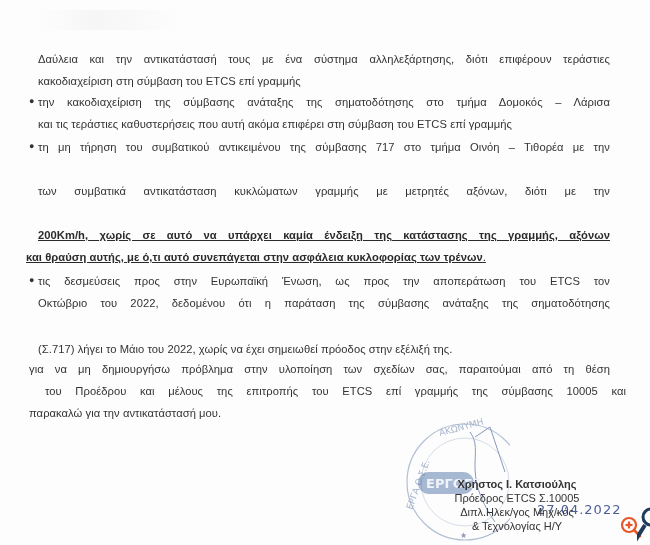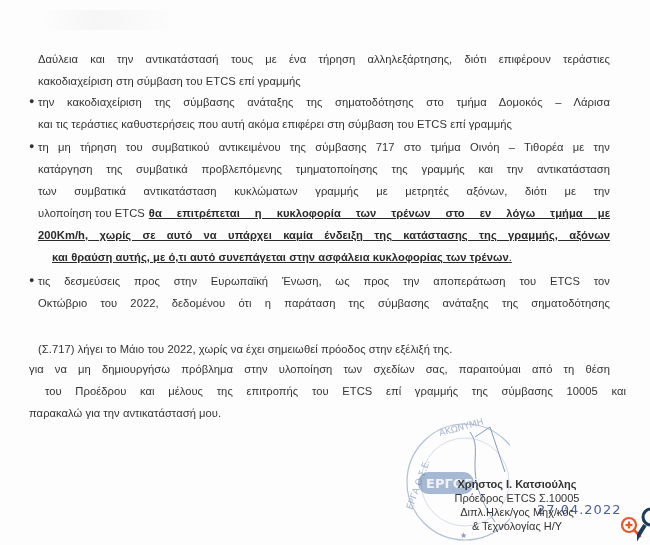--- a/index.html
+++ b/index.html
@@ -43,37 +43,32 @@
   .corner-icon {
     position:absolute; left:637px; top:505px; width:20px; height:40px;
   }
 </style>
 </head>
 <body>
 
 <div class="page">
   <div class="faint-header"></div>
 
-  <div class="line justify" style="left:38px; top:52px; width:572px;">Δαύλεια και την αντικατάστασή τους με ένα τήρηση αλληλεξάρτησης, διότι επιφέρουν τεράστιες</div>
+  <div class="line justify" style="left:38px; top:52px; width:572px;">Δαύλεια και την αντικατάστασή τους με ένα σύστημα αλληλεξάρτησης, διότι επιφέρουν τεράστιες</div>
   <div class="line" style="left:38px; top:74px;">κακοδιαχείριση στη σύμβαση του ETCS επί γραμμής</div>
 
   <span class="bullet" style="left:29px; top:96px;">●</span>
   <div class="line justify" style="left:38px; top:95px; width:572px;">την κακοδιαχείριση της σύμβασης ανάταξης της σηματοδότησης στο τμήμα Δομοκός – Λάρισα</div>
   <div class="line" style="left:38px; top:117px;">και τις τεράστιες καθυστερήσεις που αυτή ακόμα επιφέρει στη σύμβαση του ETCS επί γραμμής</div>
 
   <span class="bullet" style="left:29px; top:141px;">●</span>
   <div class="line justify" style="left:38px; top:140px; width:572px;">τη μη τήρηση του συμβατικού αντικειμένου της σύμβασης 717 στο τμήμα Οινόη – Τιθορέα με την</div>
-  <div class="line justify" style="left:38px; top:162px; width:572px;">κατάργηση της συμβατικά προβλεπόμενης τμηματοποίησης της γραμμής και την αντικατάσταση</div>
   <div class="line justify" style="left:38px; top:184px; width:572px;">των συμβατικά αντικατάσταση κυκλώματων γραμμής με μετρητές αξόνων, διότι με την</div>
-  <div class="line" style="left:38px; top:206px; width:572px; display:flex; justify-content:space-between;">
-    <span>υλοποίηση του ETCS </span>
-    <span class="ul" style="flex:1; text-align:justify; text-align-last:justify; margin-left:4px;">θα επιτρέπεται η κυκλοφορία των τρένων στο εν λόγω τμήμα με</span>
-  </div>
   <div class="line ul justify" style="left:38px; top:228px; width:572px;">200Km/h, χωρίς σε αυτό να υπάρχει καμία ένδειξη της κατάστασης της γραμμής, αξόνων</div>
-  <div class="line" style="left:52px; top:250px;text-decoration:underline;">
+  <div class="line" style="left:26px; top:250px;text-decoration:underline;">
     <span class="ul">και θραύση αυτής, με ό,τι αυτό συνεπάγεται στην ασφάλεια κυκλοφορίας των τρένων</span><span>.</span>
   </div>
 
   <span class="bullet" style="left:29px; top:275px;">●</span>
   <div class="line justify" style="left:38px; top:274px; width:572px;">τις δεσμεύσεις προς στην Ευρωπαϊκή Ένωση, ως προς την αποπεράτωση του ETCS τον</div>
   <div class="line justify" style="left:38px; top:296px; width:572px;">Οκτώβριο του 2022, δεδομένου ότι η παράταση της σύμβασης ανάταξης της σηματοδότησης</div>
   <div class="line" style="left:38px; top:318px;margin-top:24px;">(Σ.717) λήγει το Μάιο του 2022, χωρίς να έχει σημειωθεί πρόοδος στην εξέλιξή της.</div>
 
   <div class="line justify" style="left:29px; top:362px; width:581px;">για να μη δημιουργήσω πρόβλημα στην υλοποίηση των σχεδίων σας, παραιτούμαι από τη θέση</div>
   <div class="line justify" style="left:45px; top:384px; width:581px;">του Προέδρου και μέλους της επιτροπής του ETCS επί γραμμής της σύμβασης 10005 και</div>

